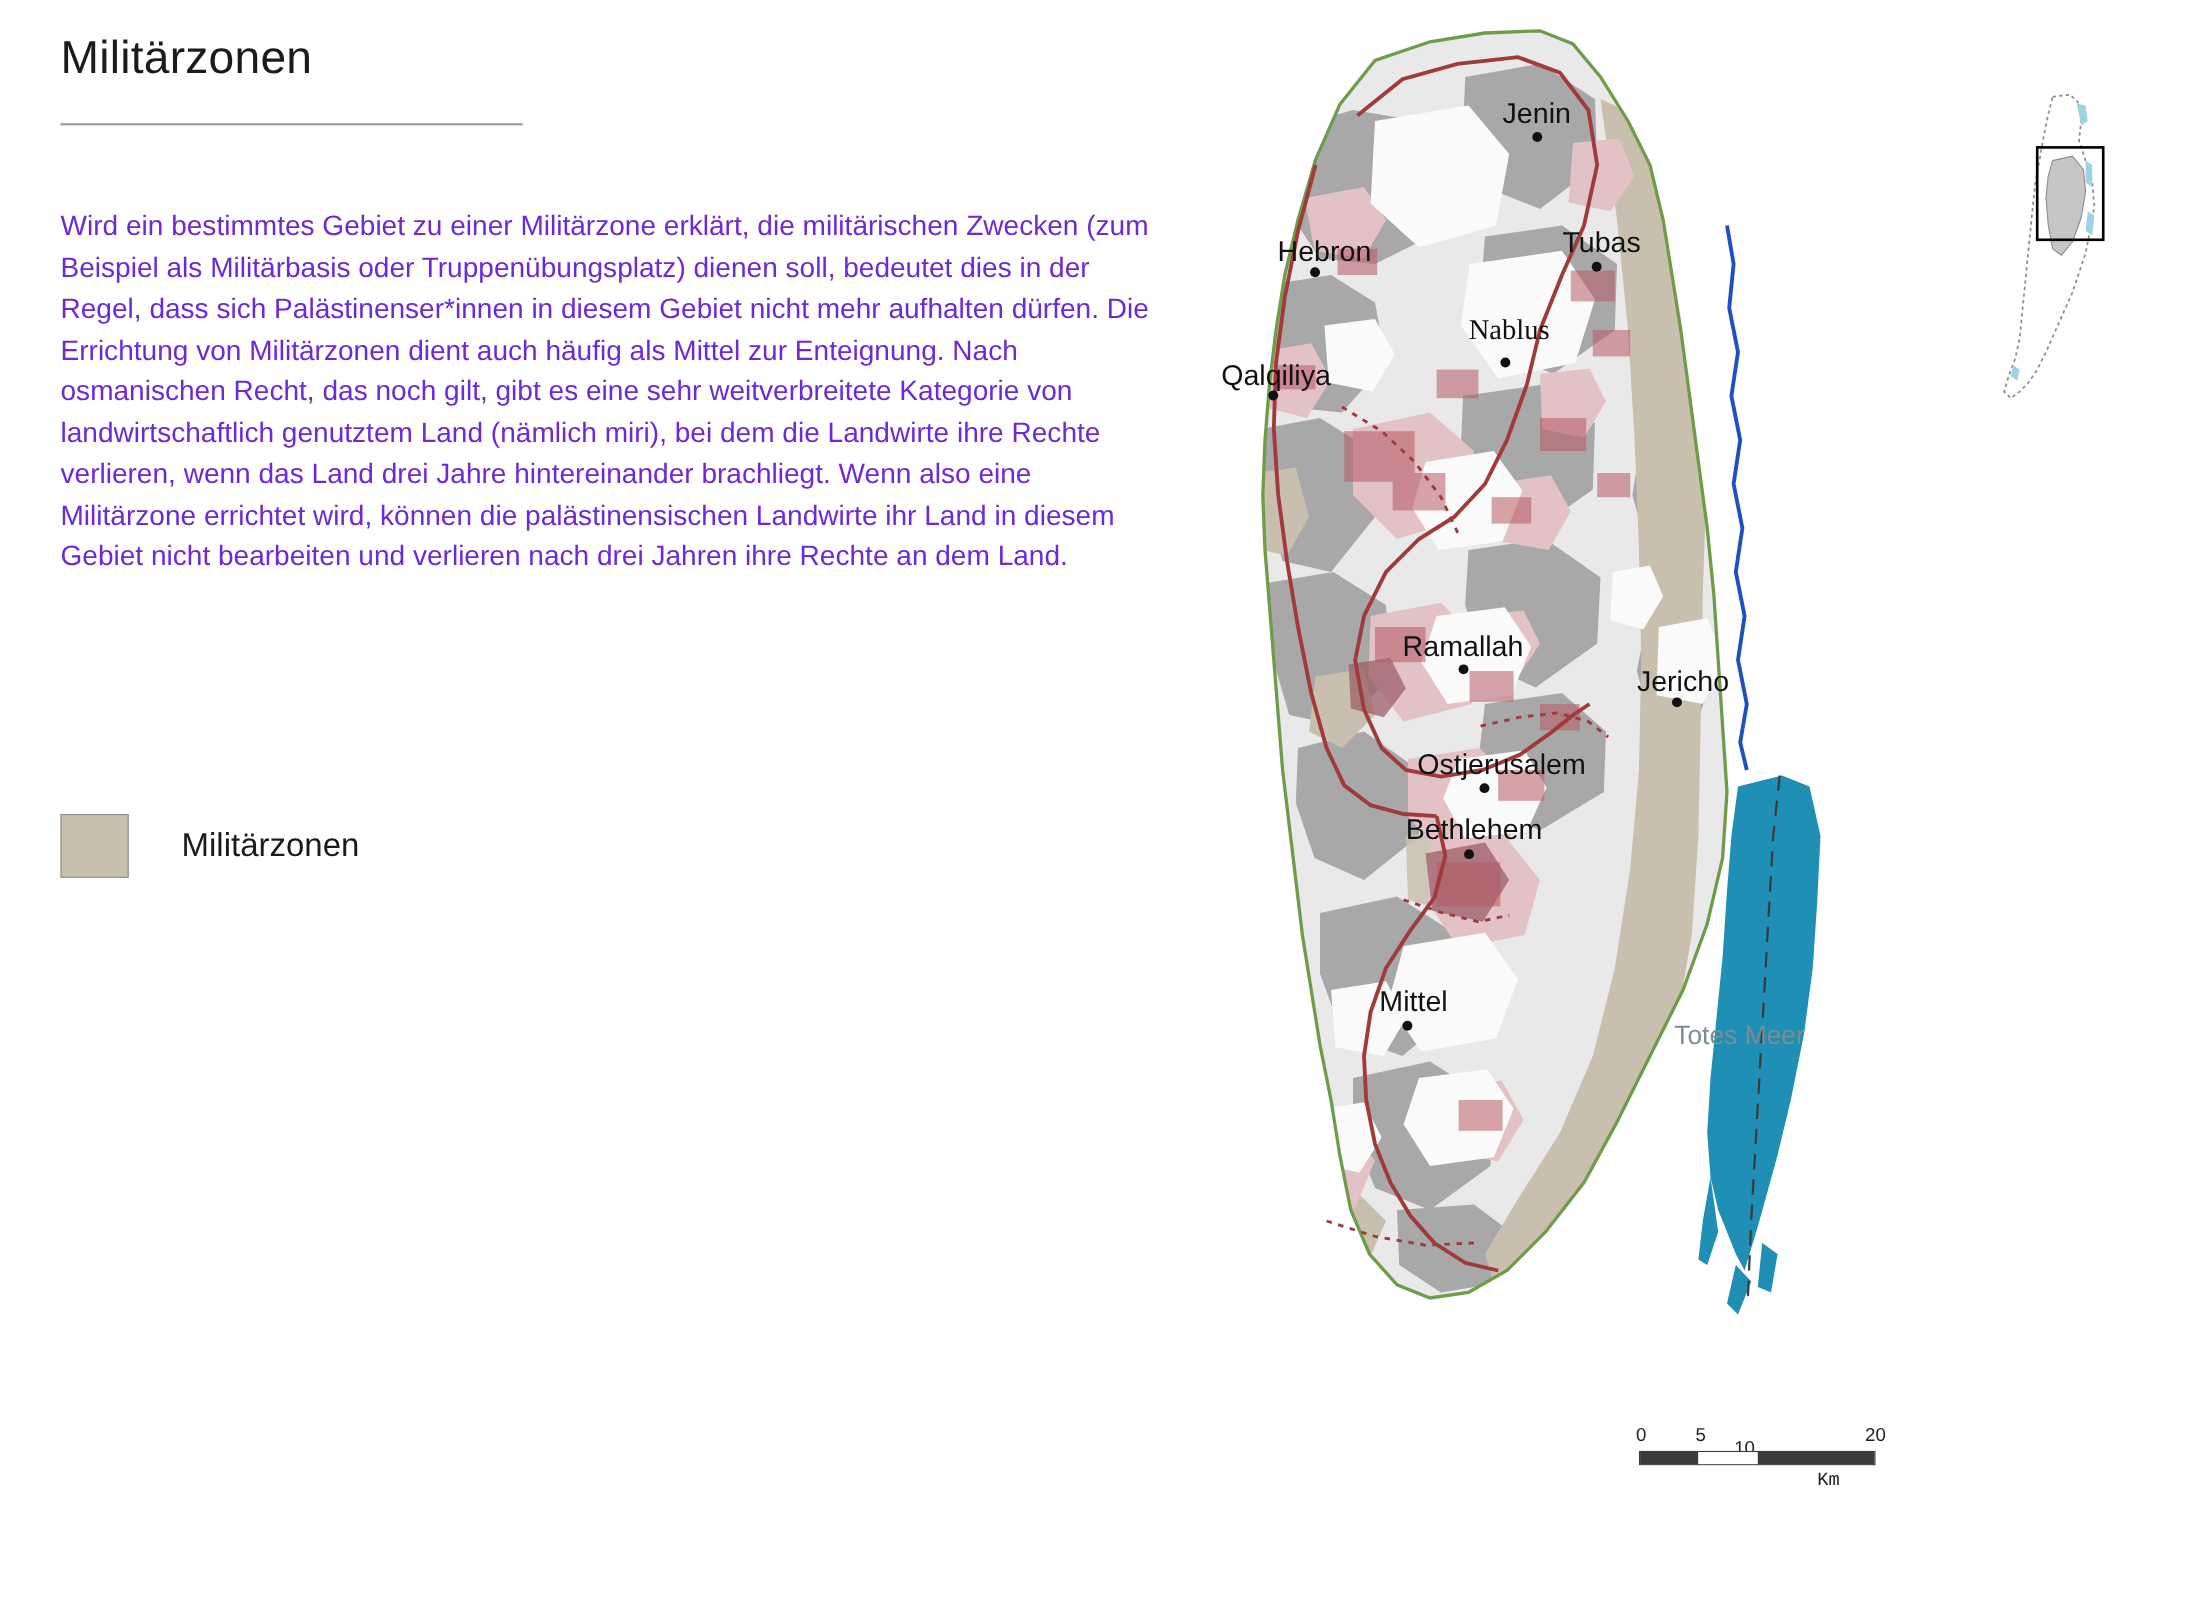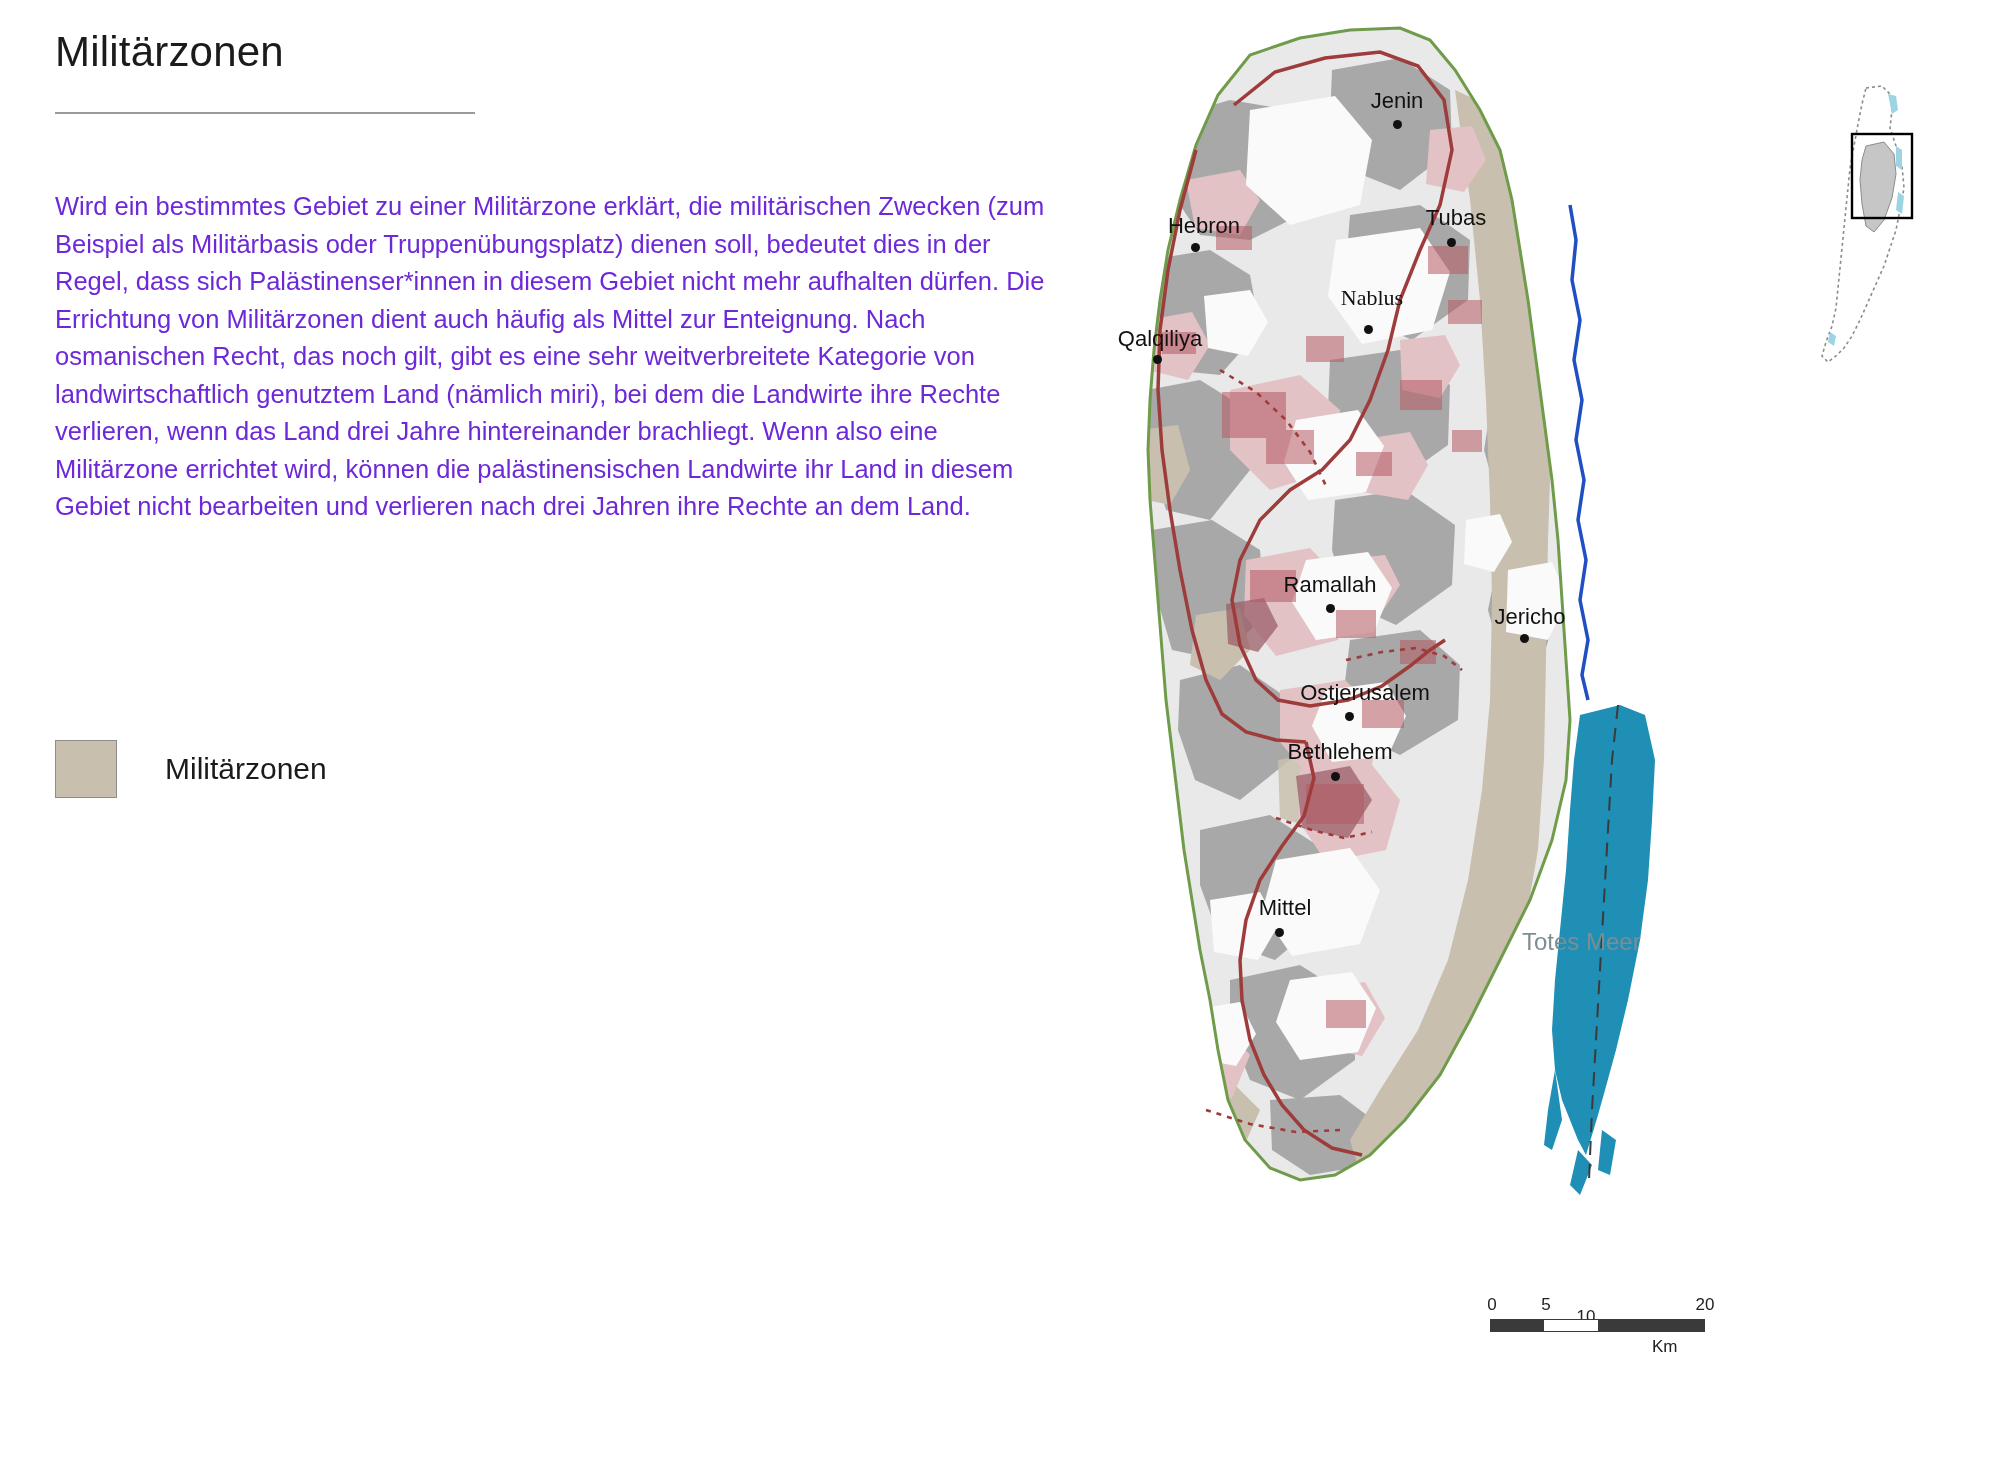--- a/index.html
+++ b/index.html
@@ -97,21 +97,21 @@
     position: absolute;
     right: 40px;
     top: 80px;
     width: 160px;
     height: 300px;
   }
 
   
   .city {
     position: absolute;
-    font-size: 22px;
+    font-size: 26px;
     color: #111;
     white-space: nowrap;
   }
   .city .dot {
     position: absolute;
     width: 9px;
     height: 9px;
     background: #111;
     border-radius: 50%;
   }
@@ -158,20 +158,21 @@
   #scalebar .seg {
     height: 100%;
   }
   #scalebar .seg.dark { background: #3a3a3a; }
   #scalebar .seg.light { background: #ffffff; }
   #scalebar .unit {
     position: absolute;
     top: 42px;
     left: 162px;
     font-size: 17px;
+    font-family: Liberation Mono, monospace;
   }
 </style>
 </head>
 <body>
 
 <div id="left-panel">
 
   <div id="page-title">Militärzonen</div>
   <div id="title-rule"></div>
 

